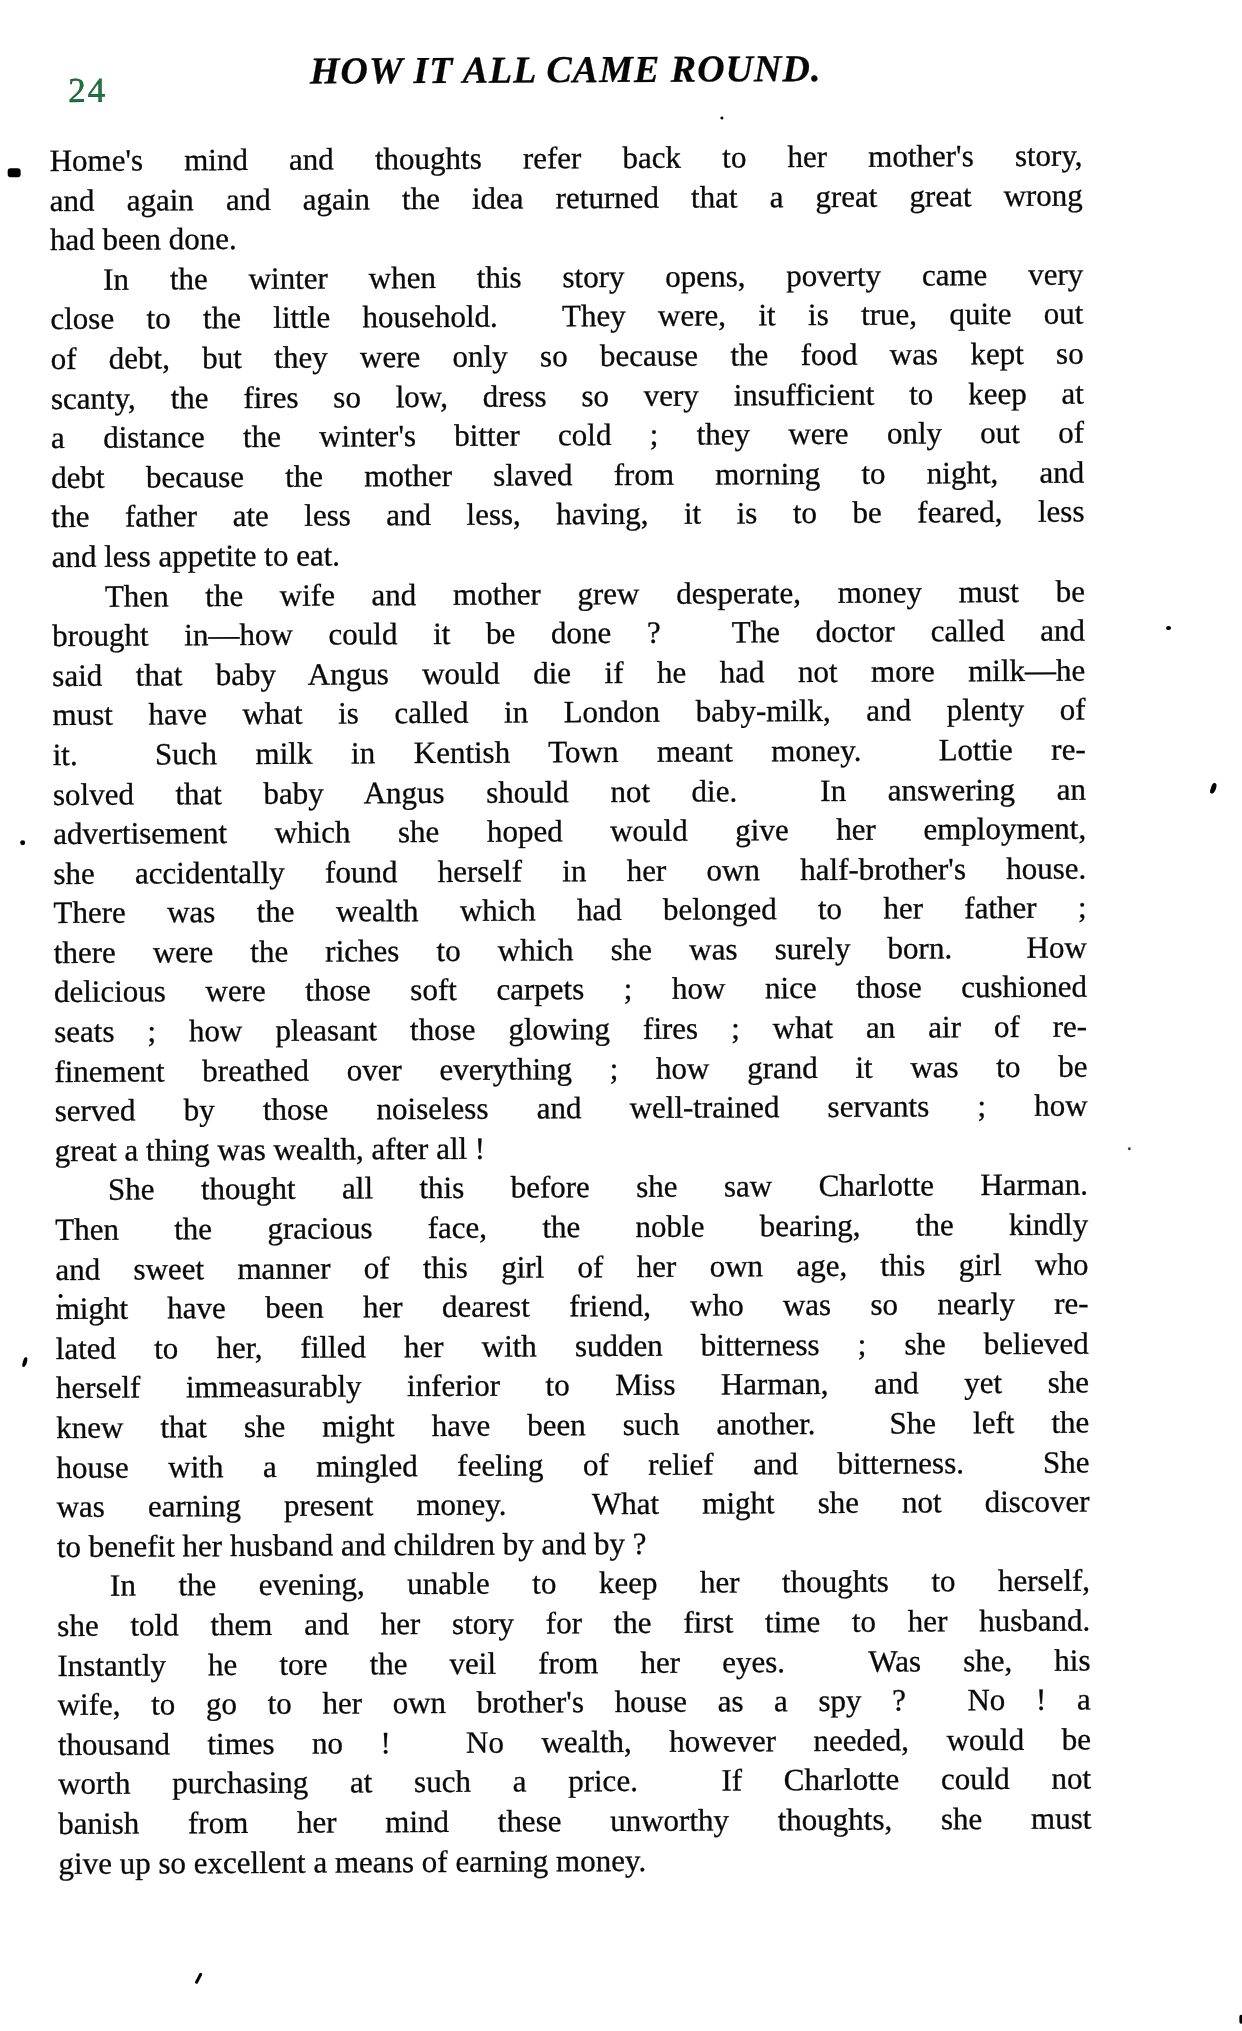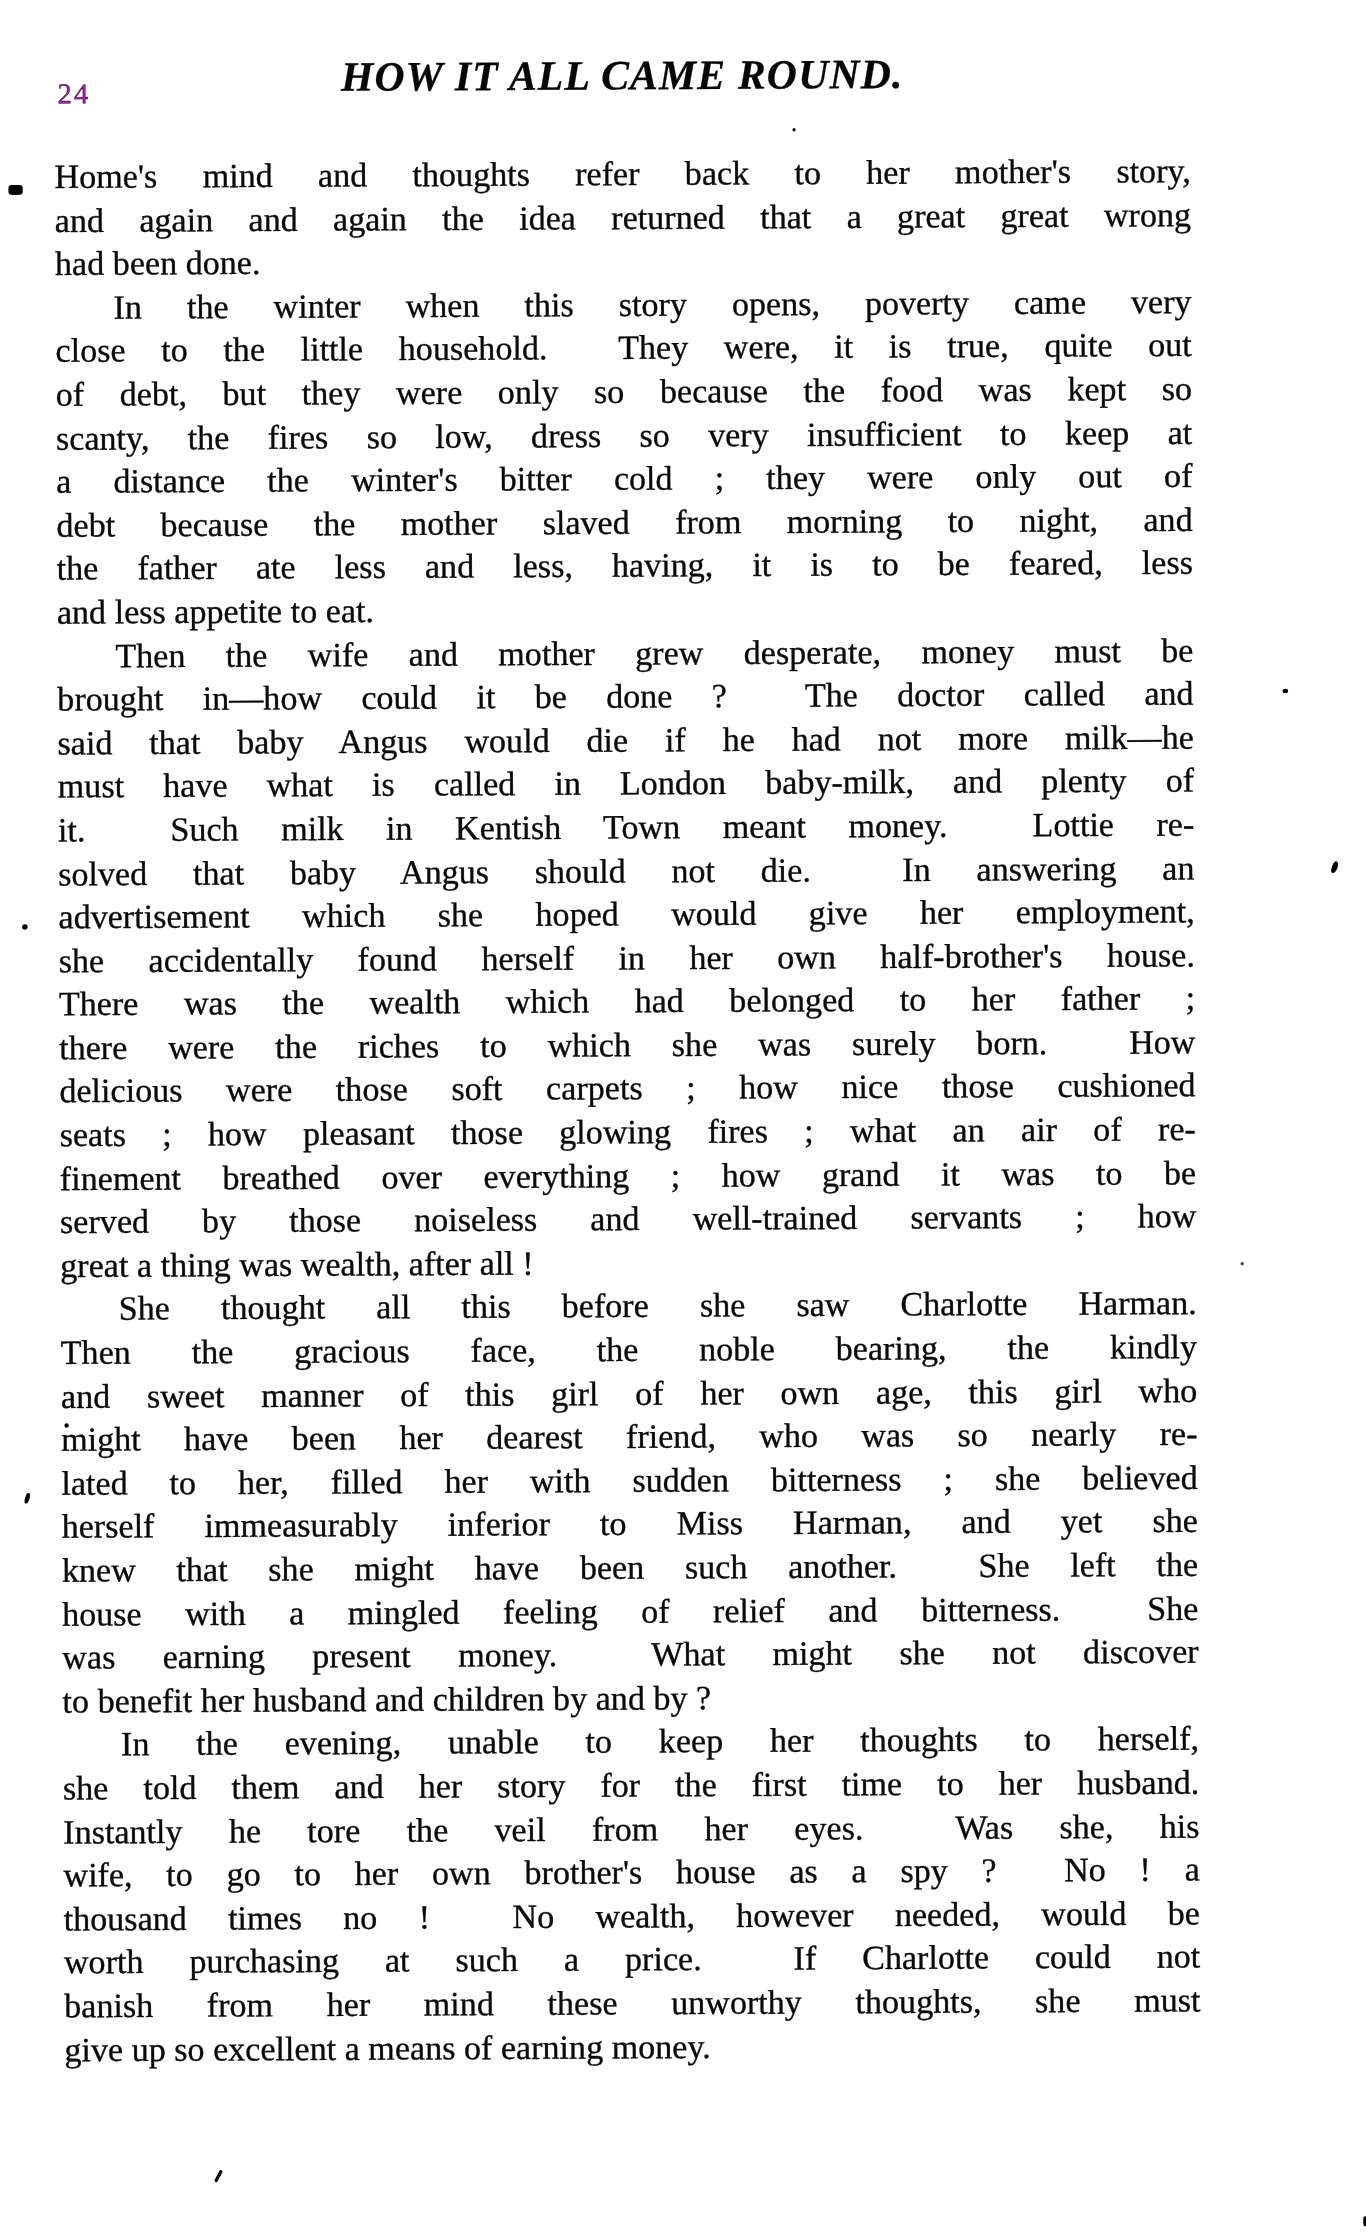--- a/index.html
+++ b/index.html
@@ -20,26 +20,26 @@
   }
   
   .rotwrap {
     position: absolute;
     inset: 0;
     transform: rotate(-0.3deg);
     transform-origin: 620px 1000px;
   }
   .pagenum {
     position: absolute;
-    left: 57px;
+    left: 73px;
     top: 70px;
-    font-size: 26px;
+    font-size: 35px;
     line-height: 1;
     letter-spacing: 2px;
-    color: #a21caf;
+    color: #15803d;
     -webkit-text-stroke: 0.4px rgba(0,0,0,0.85);
   }
   .running-head {
     position: absolute;
     left: 54px;
     top: 50px;
     width: 1033px;
     text-align: center;
     font-size: 38px;
     line-height: 1;

